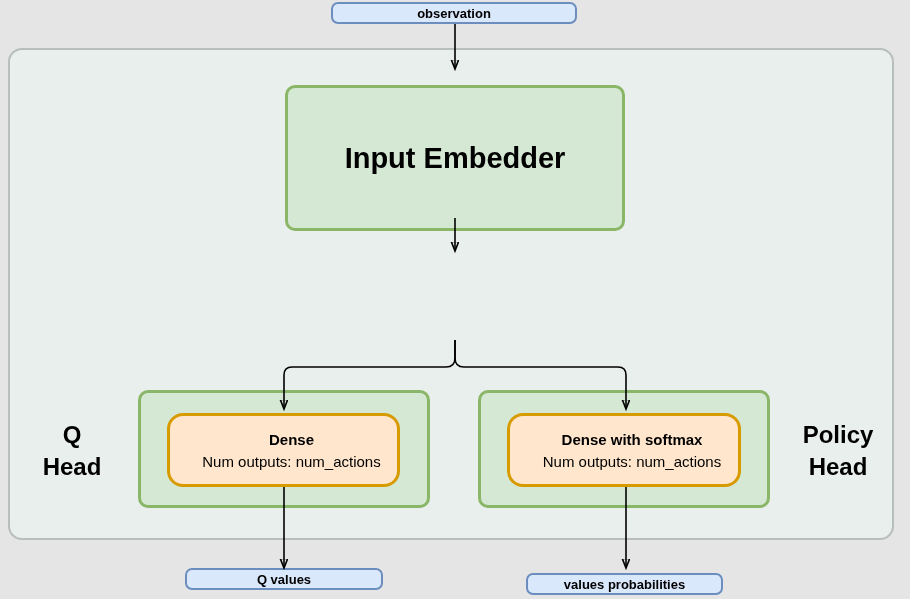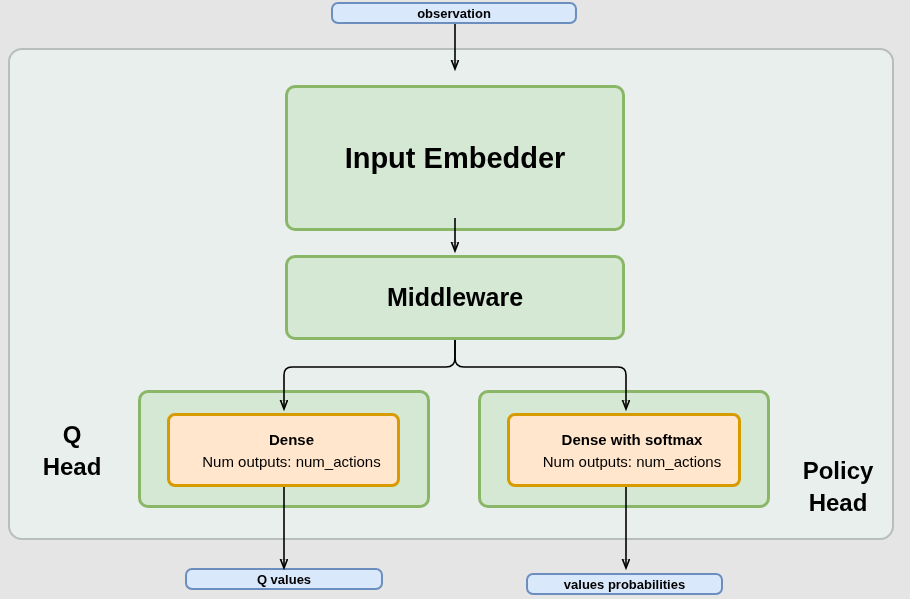--- a/index.html
+++ b/index.html
@@ -37,21 +37,21 @@
     color:#000;
     z-index:2;
   }
   .node-input-embedder{left:285px;top:85px;width:340px;height:146px;font-size:29px;font-weight:bold;}
   .node-middleware{left:285px;top:255px;width:340px;height:85px;font-size:25px;font-weight:bold;}
   .head-container{left:138px;top:390px;width:292px;height:118px;}
   .head-container.policy{left:478px;}
   .orange-box{
     background:var(--orange-fill);
     border:3px solid var(--orange-border);
-    border-radius:8px;
+    border-radius:16px;
     display:flex;flex-direction:column;align-items:center;justify-content:center;
     gap:7px;color:#000;z-index:3;padding-left:16px;
   }
   .node-dense{left:167px;top:413px;width:233px;height:74px;}
   .node-dense.softmax{left:507px;width:234px;text-align:right;}
   .orange-title{font-size:15px;font-weight:bold;line-height:15px;}
   .orange-sub{font-size:15px;line-height:15px;}
   .blue-box{
     background:var(--blue-fill);
     border:2.5px solid var(--blue-border);
@@ -64,21 +64,21 @@
   .node-q-values{left:185px;top:568px;width:198px;height:22px;}
   .node-action-probabilities{left:526px;top:573px;width:197px;height:22px;}
   .side-label{
     width:120px;
     text-align:center;
     font-size:24px;font-weight:bold;line-height:32px;
     color:#000;white-space:pre-line;
     z-index:2;
   }
   .side-label.q{left:12px;top:419px;}
-  .side-label.policy{left:778px;top:419px;margin-top:36px;}
+  .side-label.policy{left:778px;top:419px;}
   .edges{
     position:absolute;left:0;top:0;width:910px;height:599px;
     z-index:5;pointer-events:none;
   }
   .edges path{fill:none;stroke:var(--arrow);stroke-width:1.6px;}
 </style>
 </head>
 <body>
 
 <div class="canvas">
@@ -86,23 +86,20 @@
   <div class="abs container-box"></div>
 
   <div class="abs blue-box node-observation">
     <span>observation</span>
   </div>
 
   <div class="abs green-box node-input-embedder">
     <span>Input Embedder</span>
   </div>
 
-  <div class="abs green-box node-middleware">
-    <span>Middleware</span>
-  </div>
 
   <div class="abs side-label q">Q
 Head</div>
 
   <div class="abs green-box head-container qhead"></div>
   <div class="abs orange-box node-dense">
     <span class="orange-title">Dense</span>
     <span class="orange-sub">Num outputs: num_actions</span>
   </div>
 

